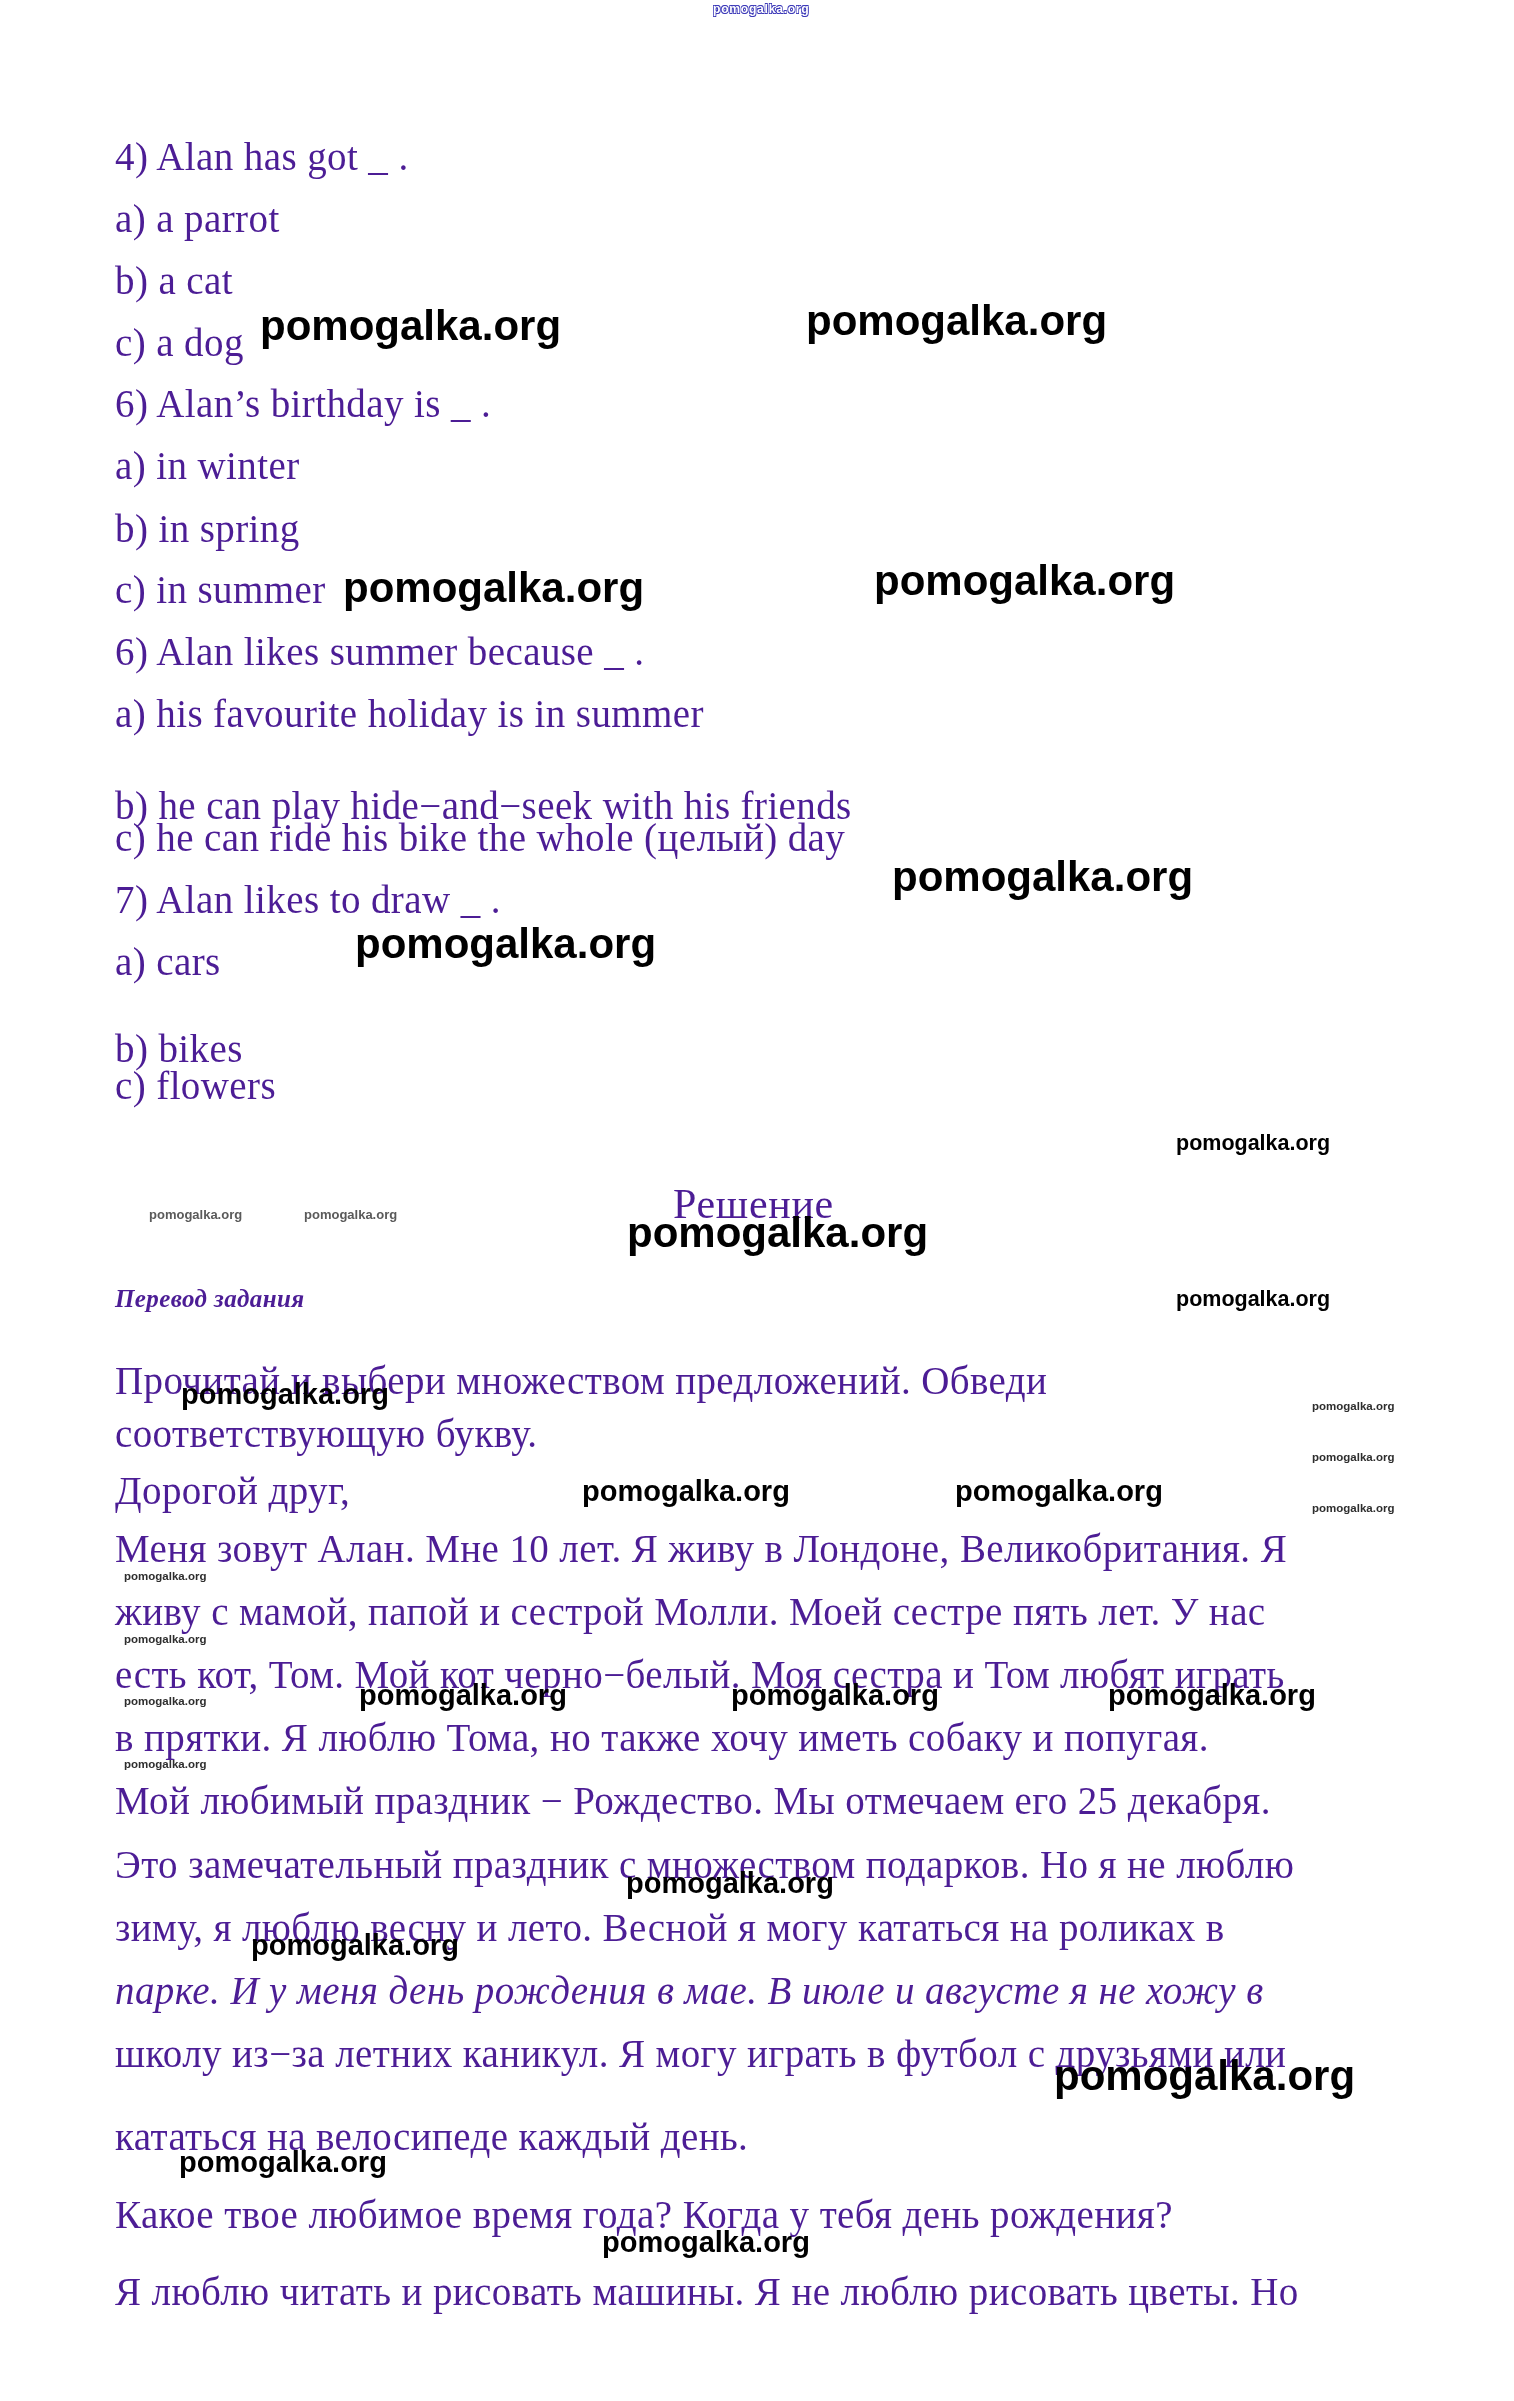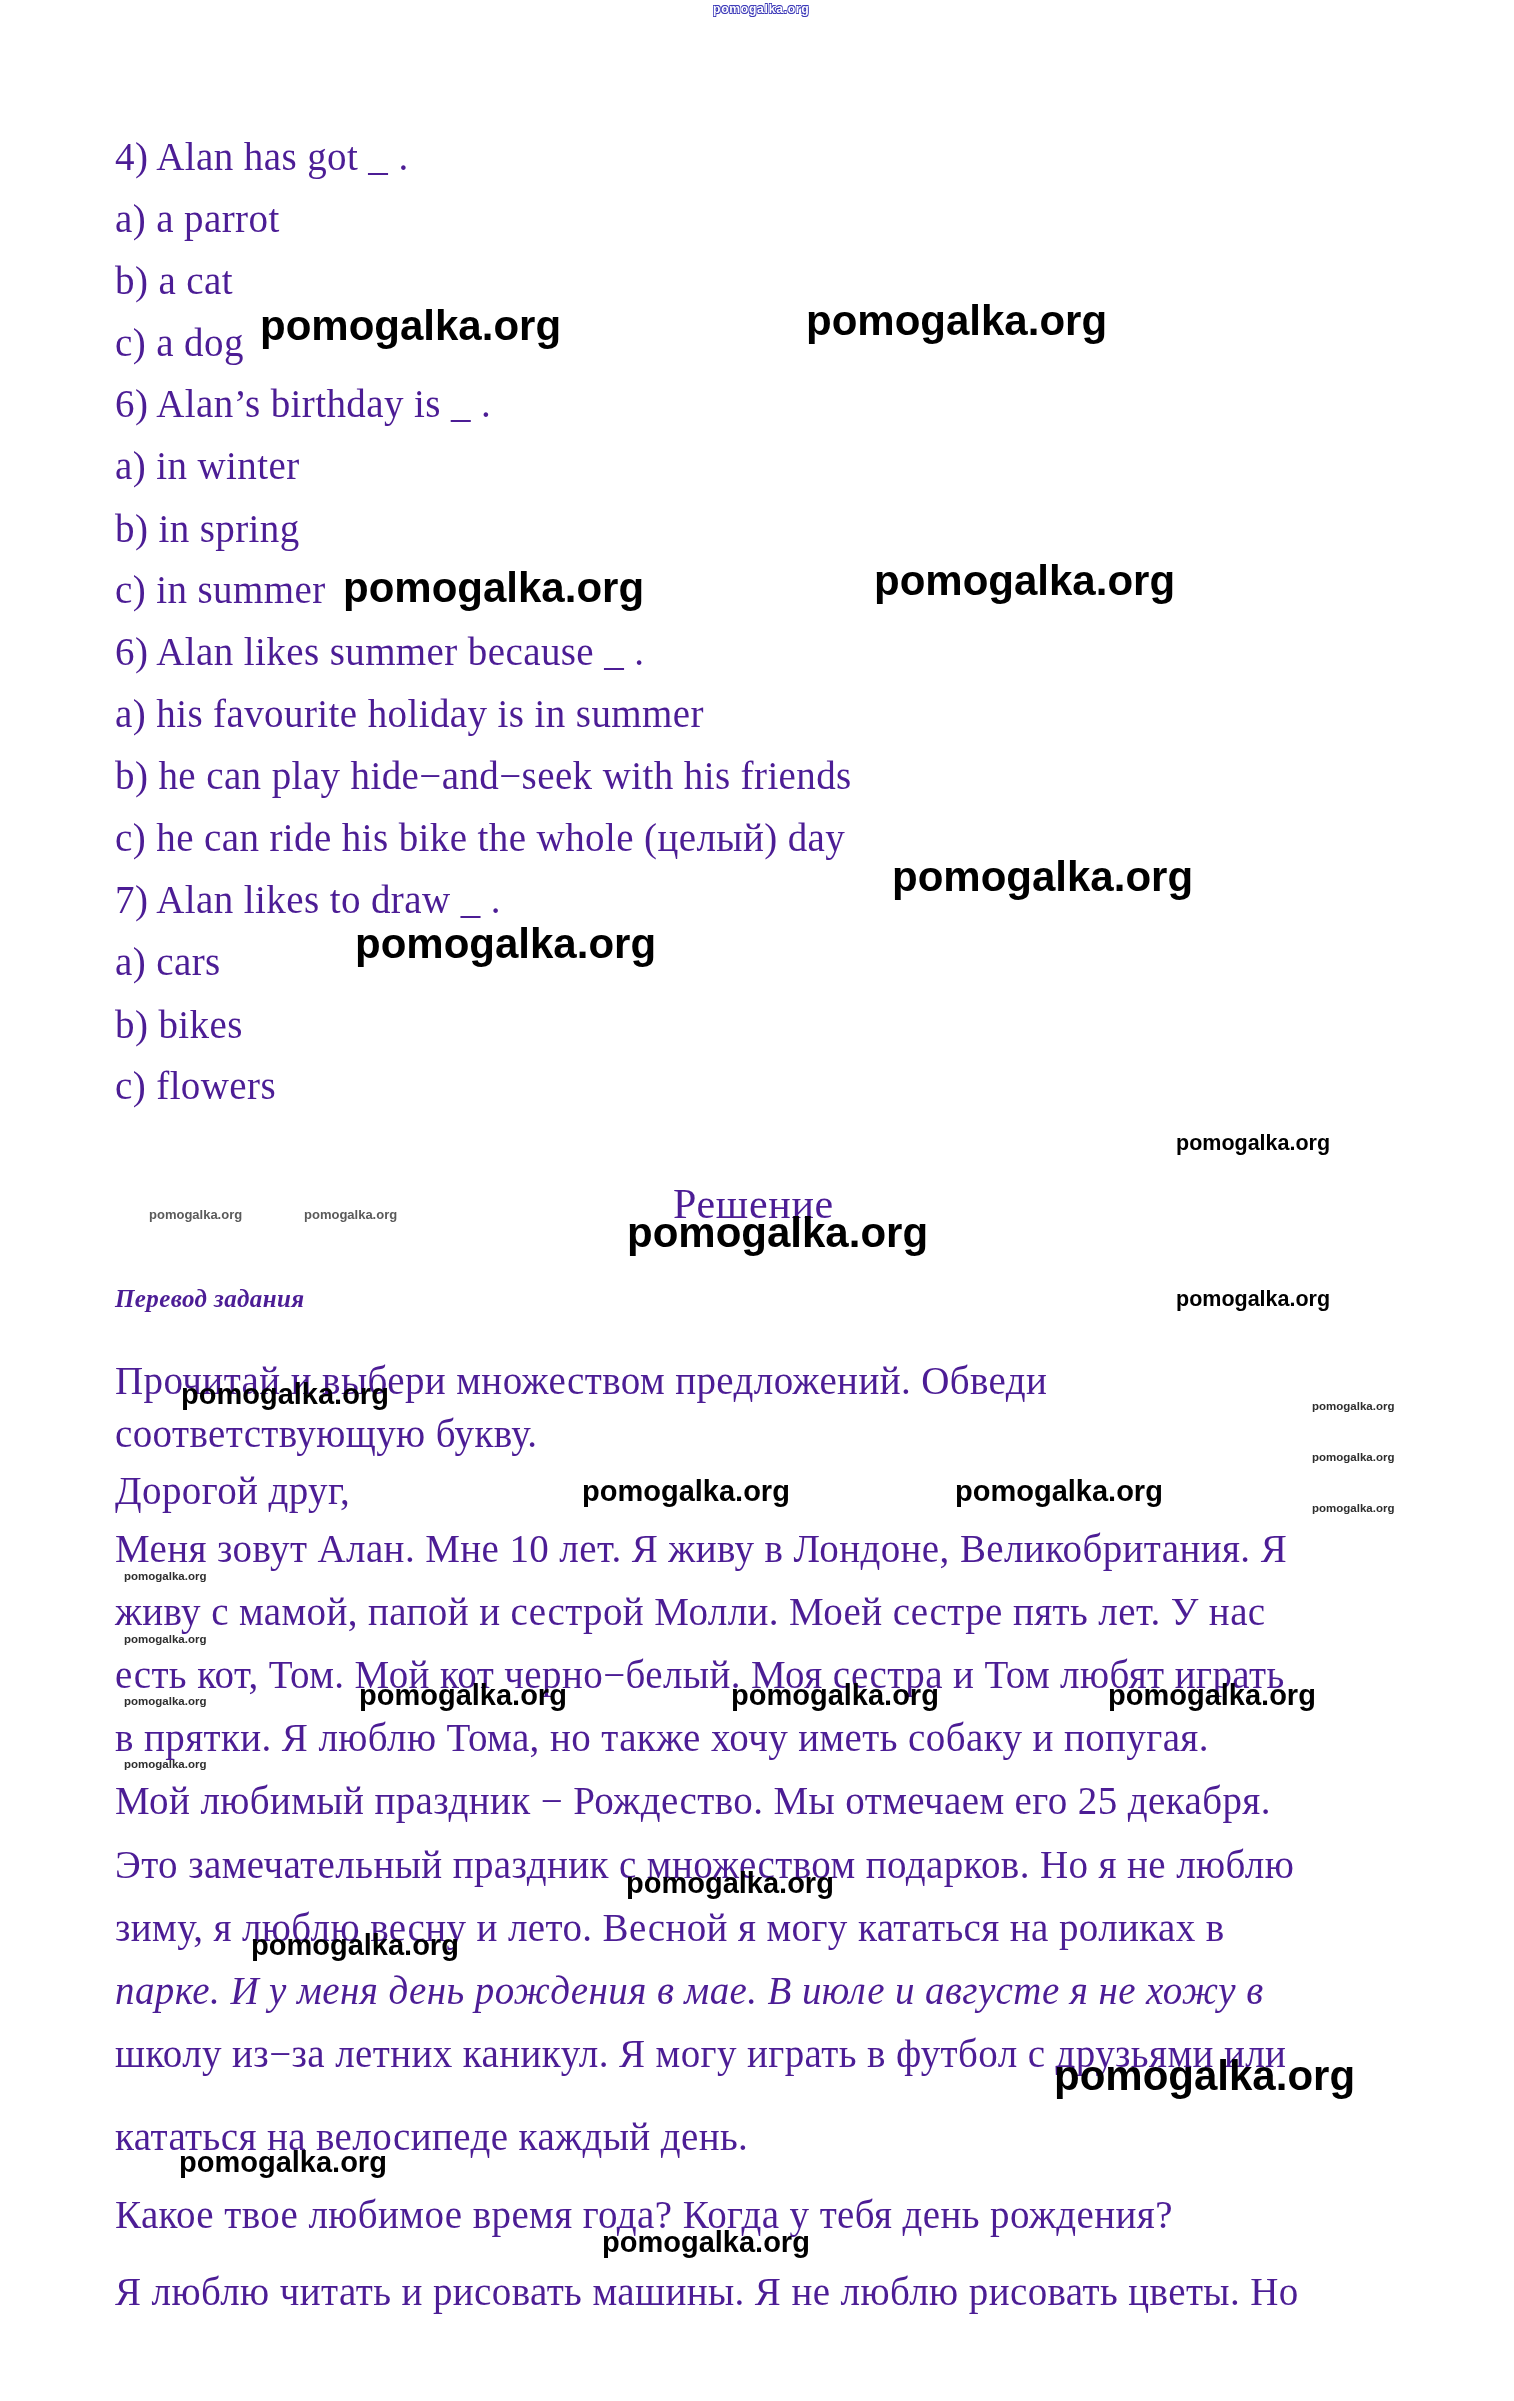--- a/index.html
+++ b/index.html
@@ -70,27 +70,27 @@
 
   <div class="line" style="top:383px;">6) Alan’s birthday is _ .</div>
   <div class="line" style="top:445px;">a) in winter</div>
   <div class="line" style="top:508px;">b) in spring</div>
   <div class="line" style="top:569px;">c) in summer</div>
   <span class="wm wm-big" style="left:343px;  top:567px;">pomogalka.org</span>
   <span class="wm wm-big" style="left:874px; top:560px;">pomogalka.org</span>
 
   <div class="line" style="top:631px;">6) Alan likes summer because _ .</div>
   <div class="line" style="top:693px;">a) his favourite holiday is in summer</div>
-  <div class="line" style="top:755px;text-align:center;">b) he can play hide−and−seek with his friends</div>
+  <div class="line" style="top:785px;text-align:center;">b) he can play hide−and−seek with his friends</div>
   <div class="line" style="top:817px;">c) he can ride his bike the whole (целый) day</div>
   <span class="wm wm-big" style="left:892px; top:856px;">pomogalka.org</span>
 
   <div class="line" style="top:879px;">7) Alan likes to draw _ .</div>
   <div class="line" style="top:941px;">a) cars</div>
-  <div class="line" style="top:1004px;">b) bikes</div>
+  <div class="line" style="top:1028px;">b) bikes</div>
   <div class="line" style="top:1065px;">c) flowers</div>
   <span class="wm wm-big" style="left:355px; top:923px;">pomogalka.org</span>
 
   <span class="wm wm-side" style="left:1176px; top:1133px;">pomogalka.org</span>
   <div class="line h-solution" style="left:673px; top:1181px;">Решение</div>
   <span class="wm wm-gray" style="left:149px; top:1208px;">pomogalka.org</span>
   <span class="wm wm-gray" style="left:304px; top:1208px;">pomogalka.org</span>
   <span class="wm wm-big" style="left:627px; top:1212px;">pomogalka.org</span>
 
   <span class="wm wm-side" style="left:1176px; top:1289px;">pomogalka.org</span>

